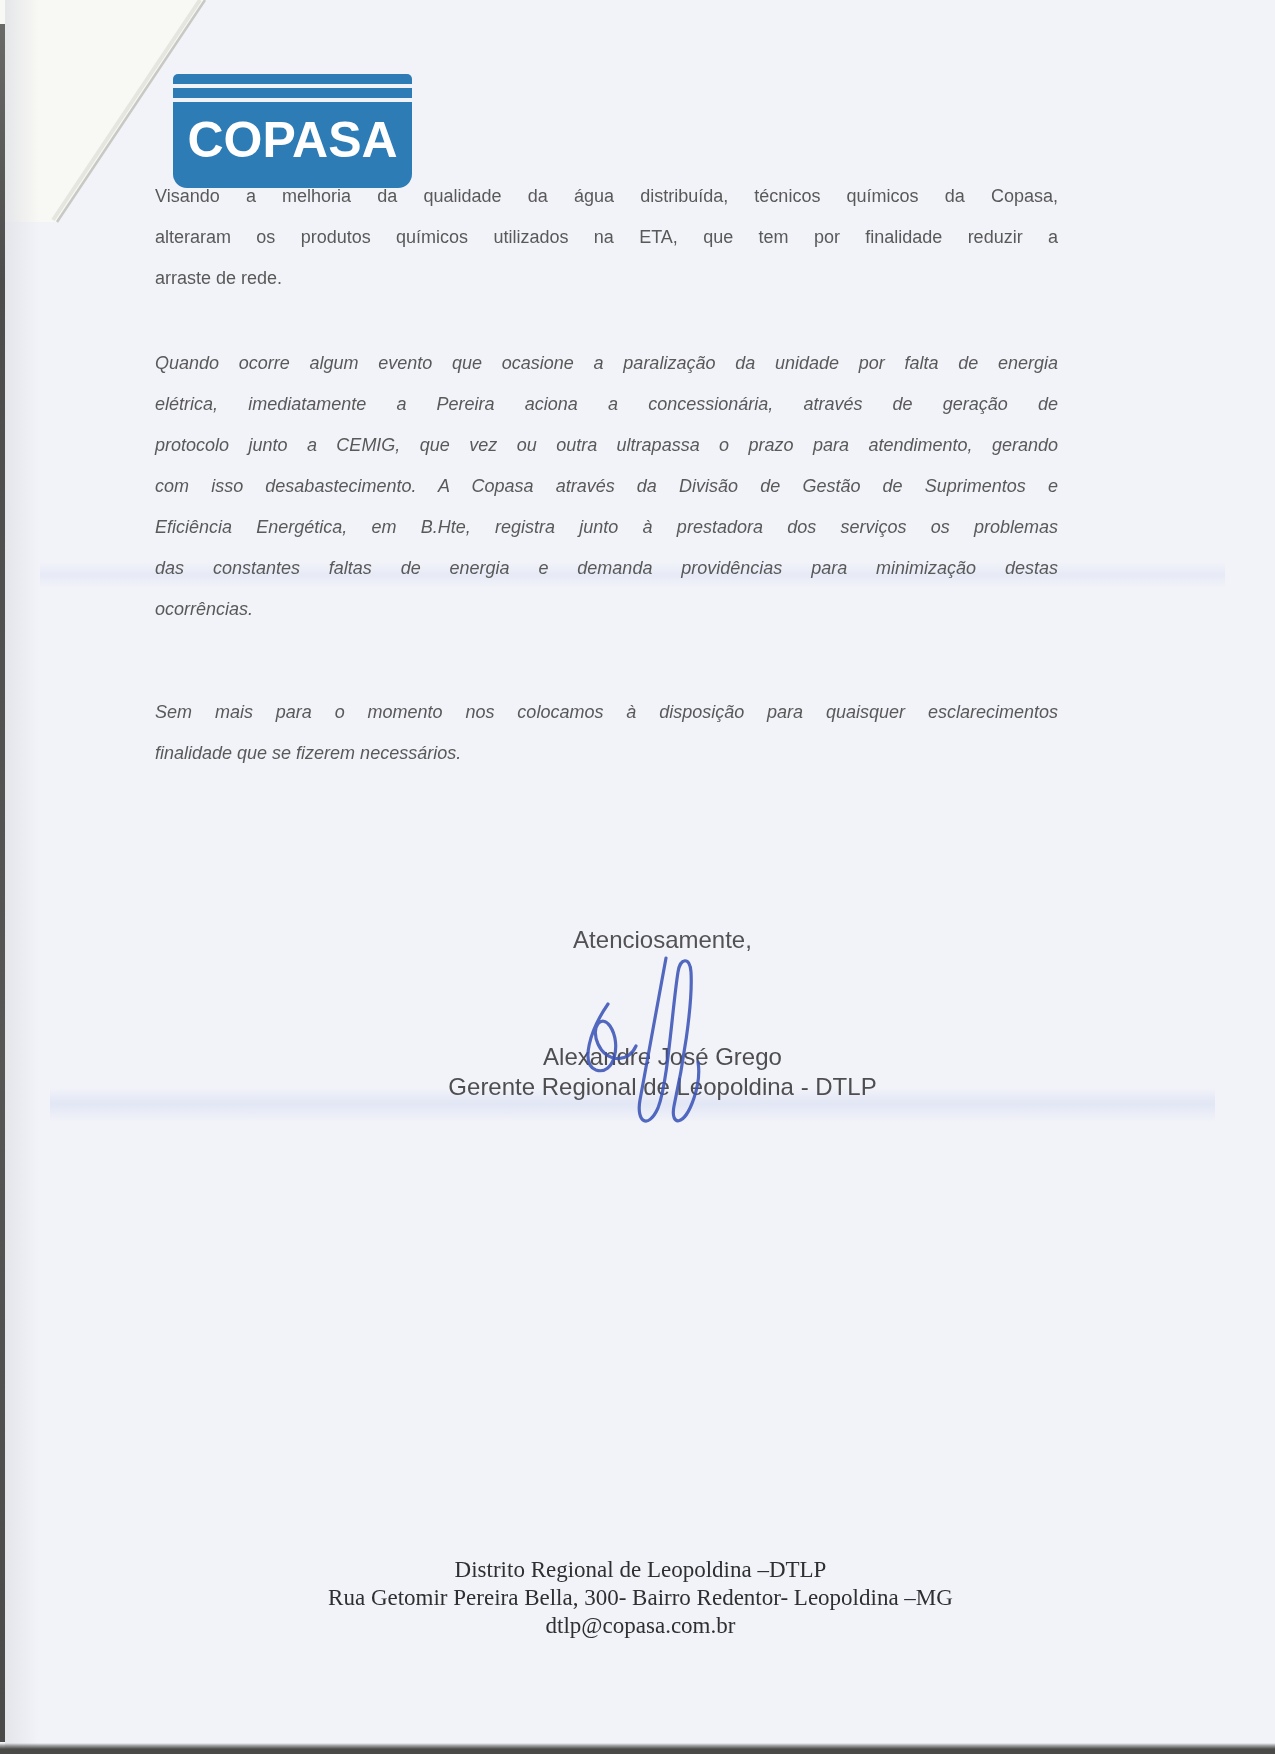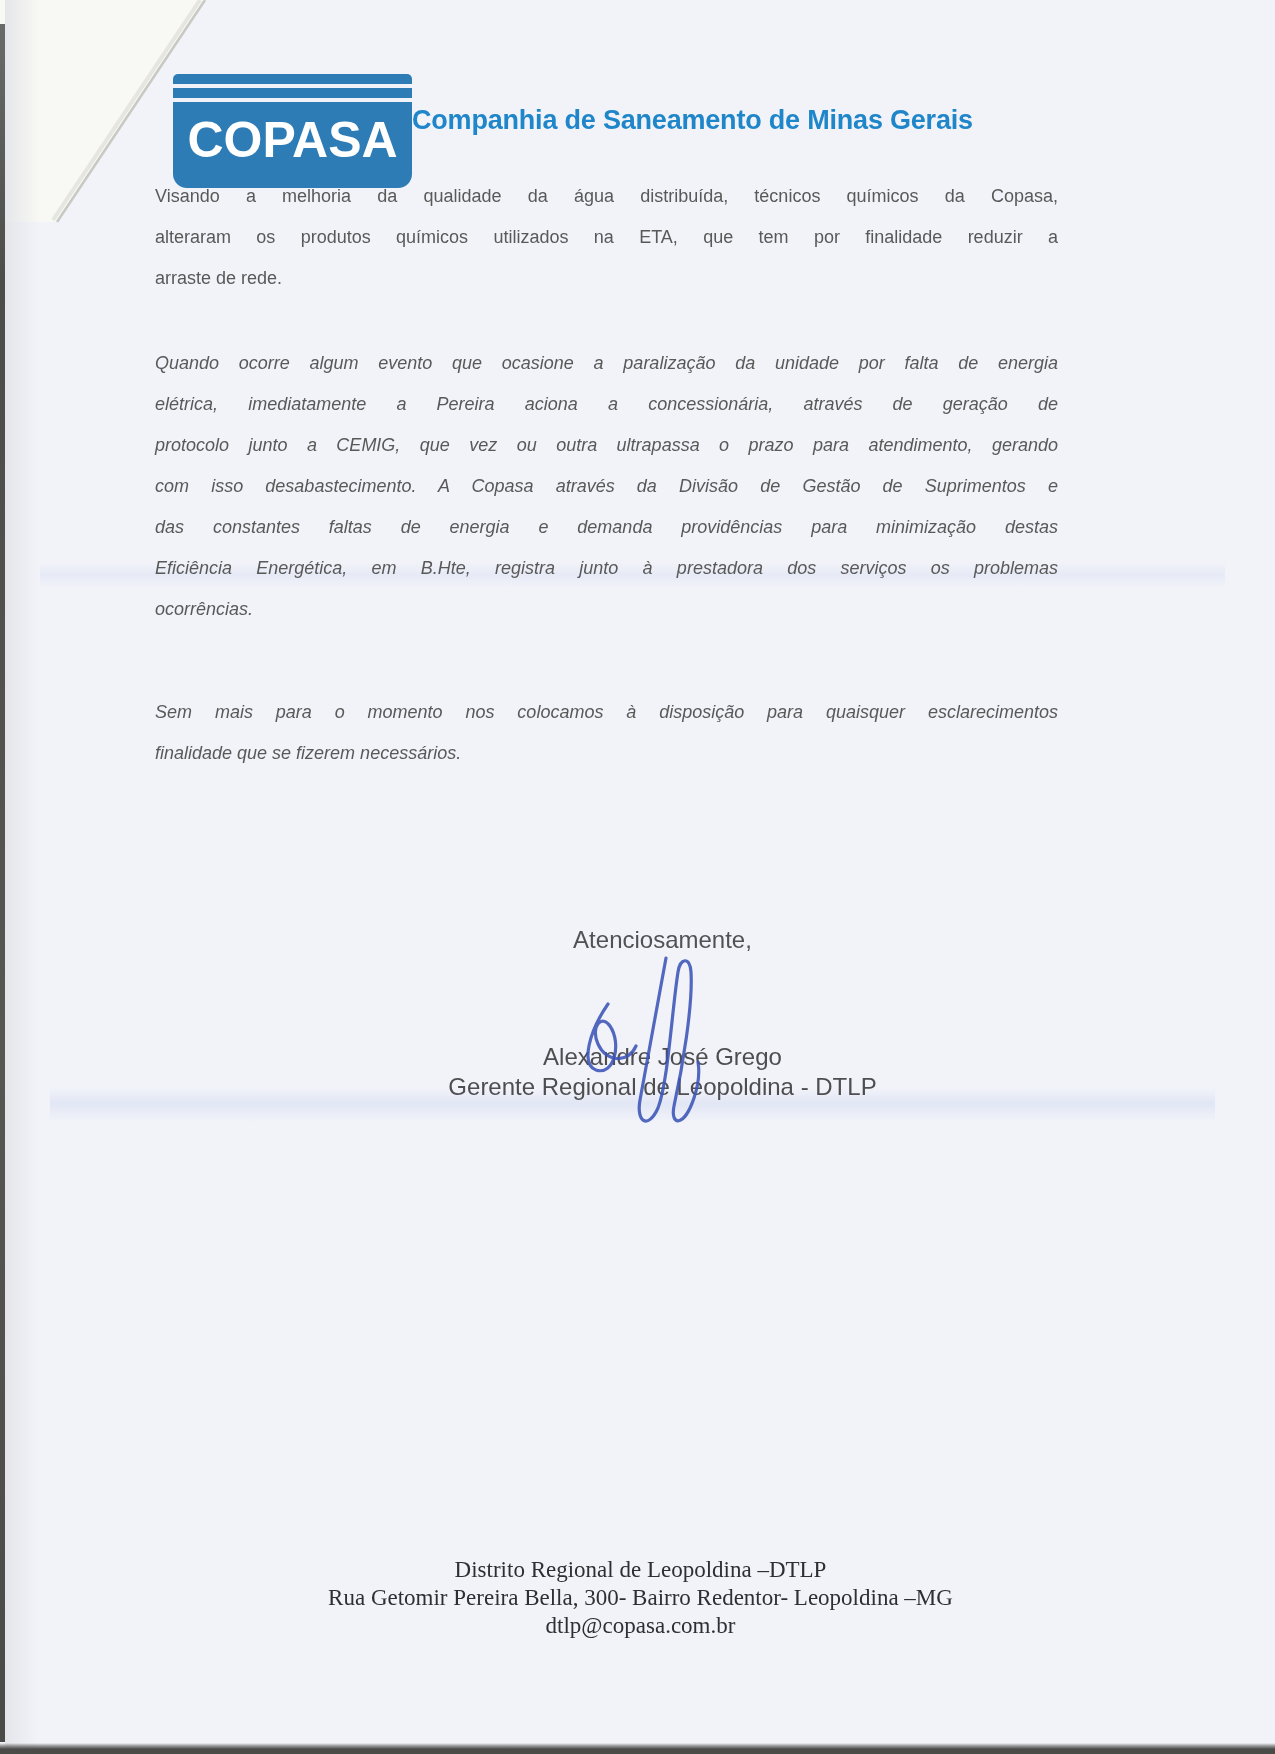--- a/index.html
+++ b/index.html
@@ -163,35 +163,34 @@
   <div class="edge-left-dark"></div>
   <div class="edge-bottom"></div>
   <div class="scan-streak-1"></div>
   <div class="scan-streak-2"></div>
 
   <div class="logo">
     <div class="stripe s1"></div>
     <div class="stripe s2"></div>
     <div class="logo-text">COPASA</div>
   </div>
-  <div class="header-title">Companhia de Saneamento de Minas Gerais</div>
 
   <div class="letter-body">
     <div class="para p1">
       <div class="tline">Visando a melhoria da qualidade da água distribuída, técnicos químicos da Copasa,</div>
       <div class="tline">alteraram os produtos químicos utilizados na ETA, que tem por finalidade reduzir a</div>
       <div class="tline last">arraste de rede.</div>
     </div>
     <div class="para p2">
       <div class="tline">Quando ocorre algum evento que ocasione a paralização da unidade por falta de energia</div>
       <div class="tline">elétrica, imediatamente a Pereira aciona a concessionária, através de geração de</div>
       <div class="tline">protocolo junto a CEMIG, que vez ou outra ultrapassa o prazo para atendimento, gerando</div>
       <div class="tline">com isso desabastecimento. A Copasa através da Divisão de Gestão de Suprimentos e</div>
+      <div class="tline">Eficiência Energética, em B.Hte, registra junto à prestadora dos serviços os problemas</div>
       <div class="tline">das constantes faltas de energia e demanda providências para minimização destas</div>
-      <div class="tline">Eficiência Energética, em B.Hte, registra junto à prestadora dos serviços os problemas</div>
       <div class="tline last">ocorrências.</div>
     </div>
     <div class="para p3">
       <div class="tline">Sem mais para o momento nos colocamos à disposição para quaisquer esclarecimentos</div>
       <div class="tline last">finalidade que se fizerem necessários.</div>
     </div>
   </div>
 
   <div class="closing">Atenciosamente,</div>
 

